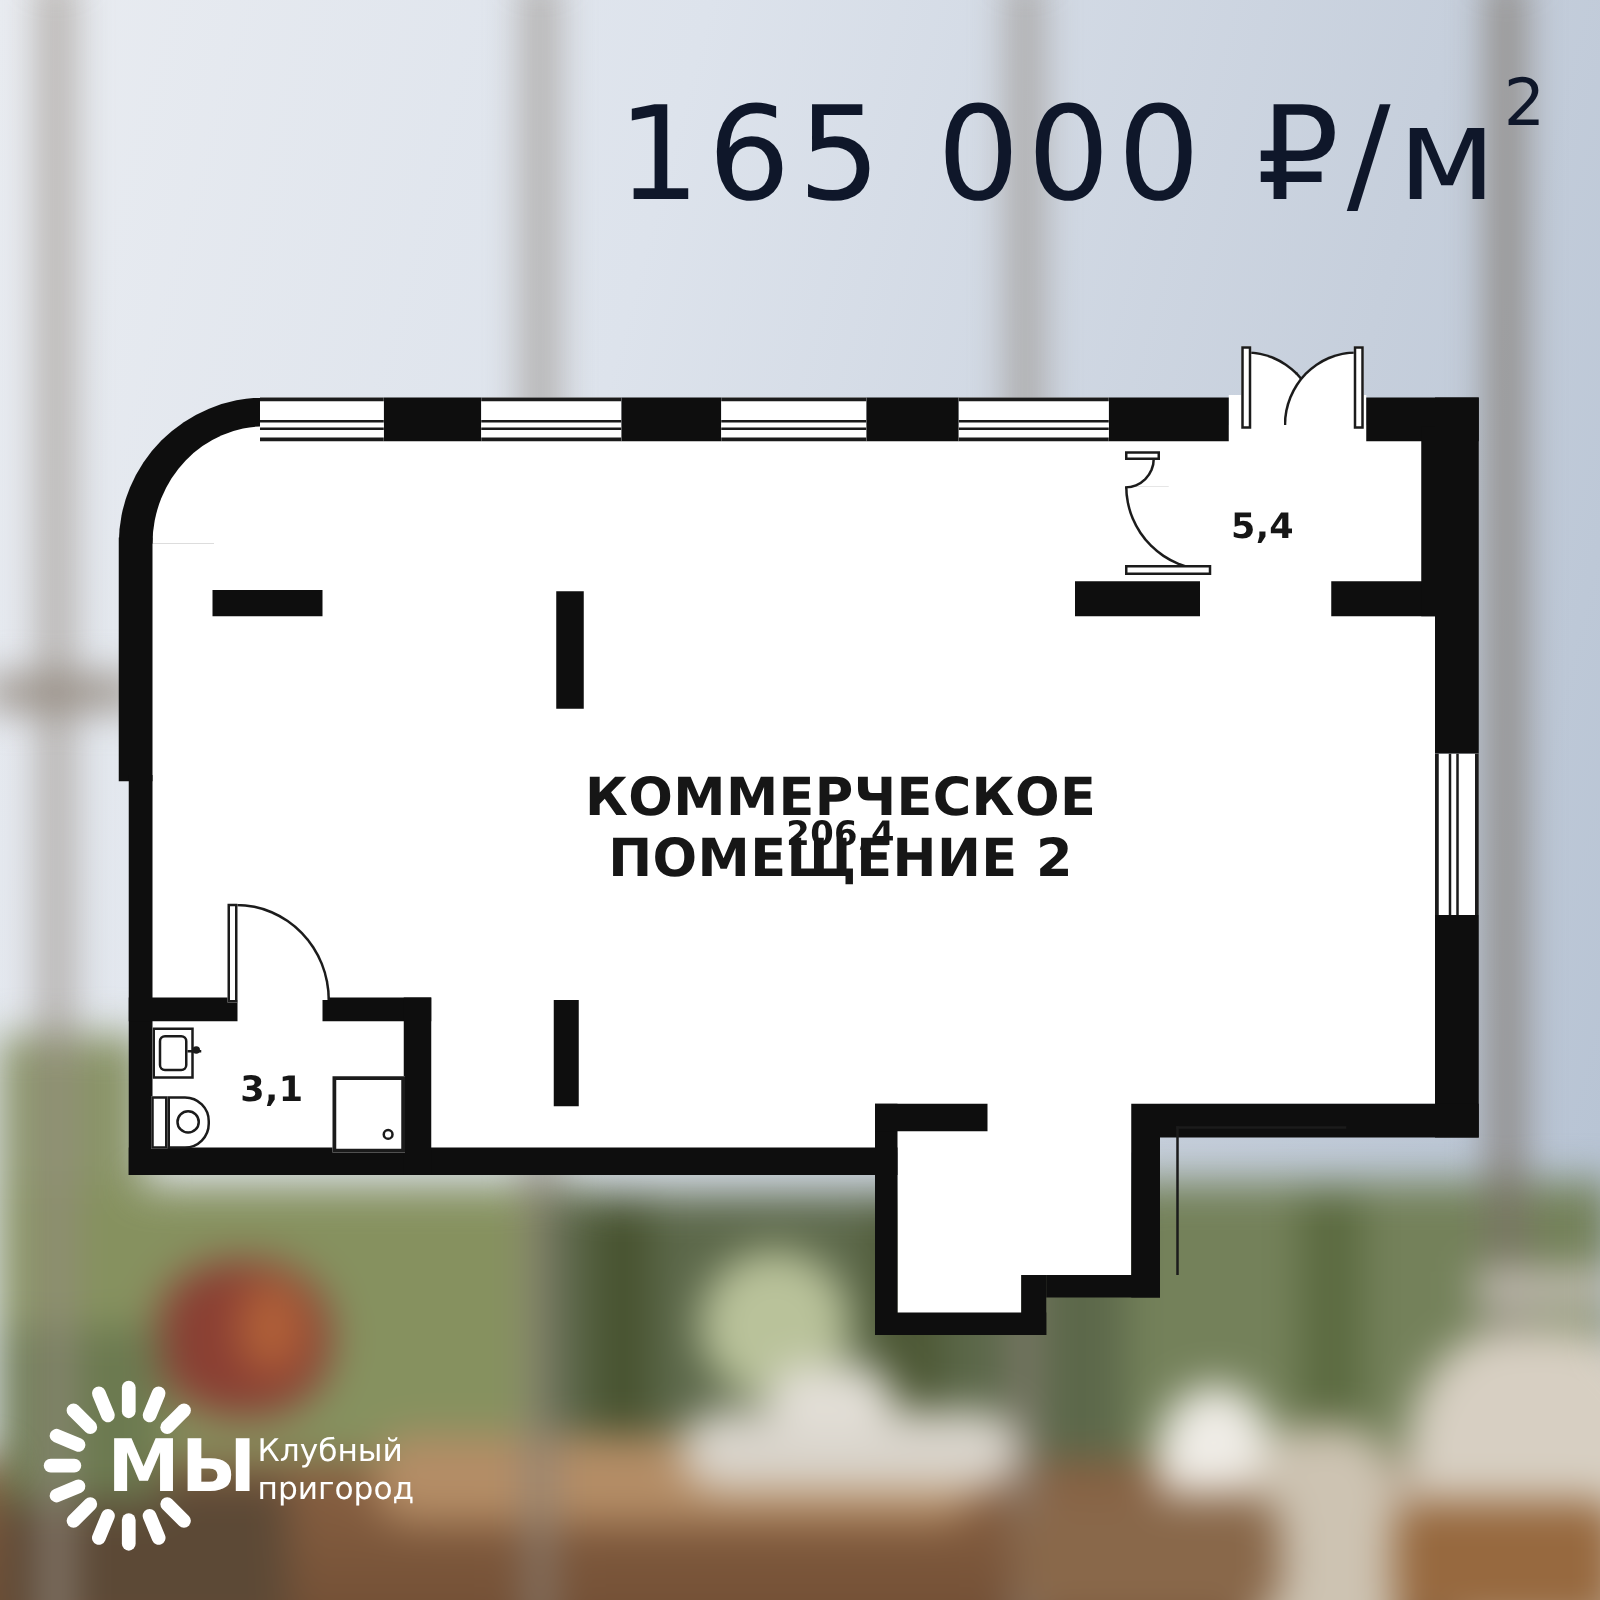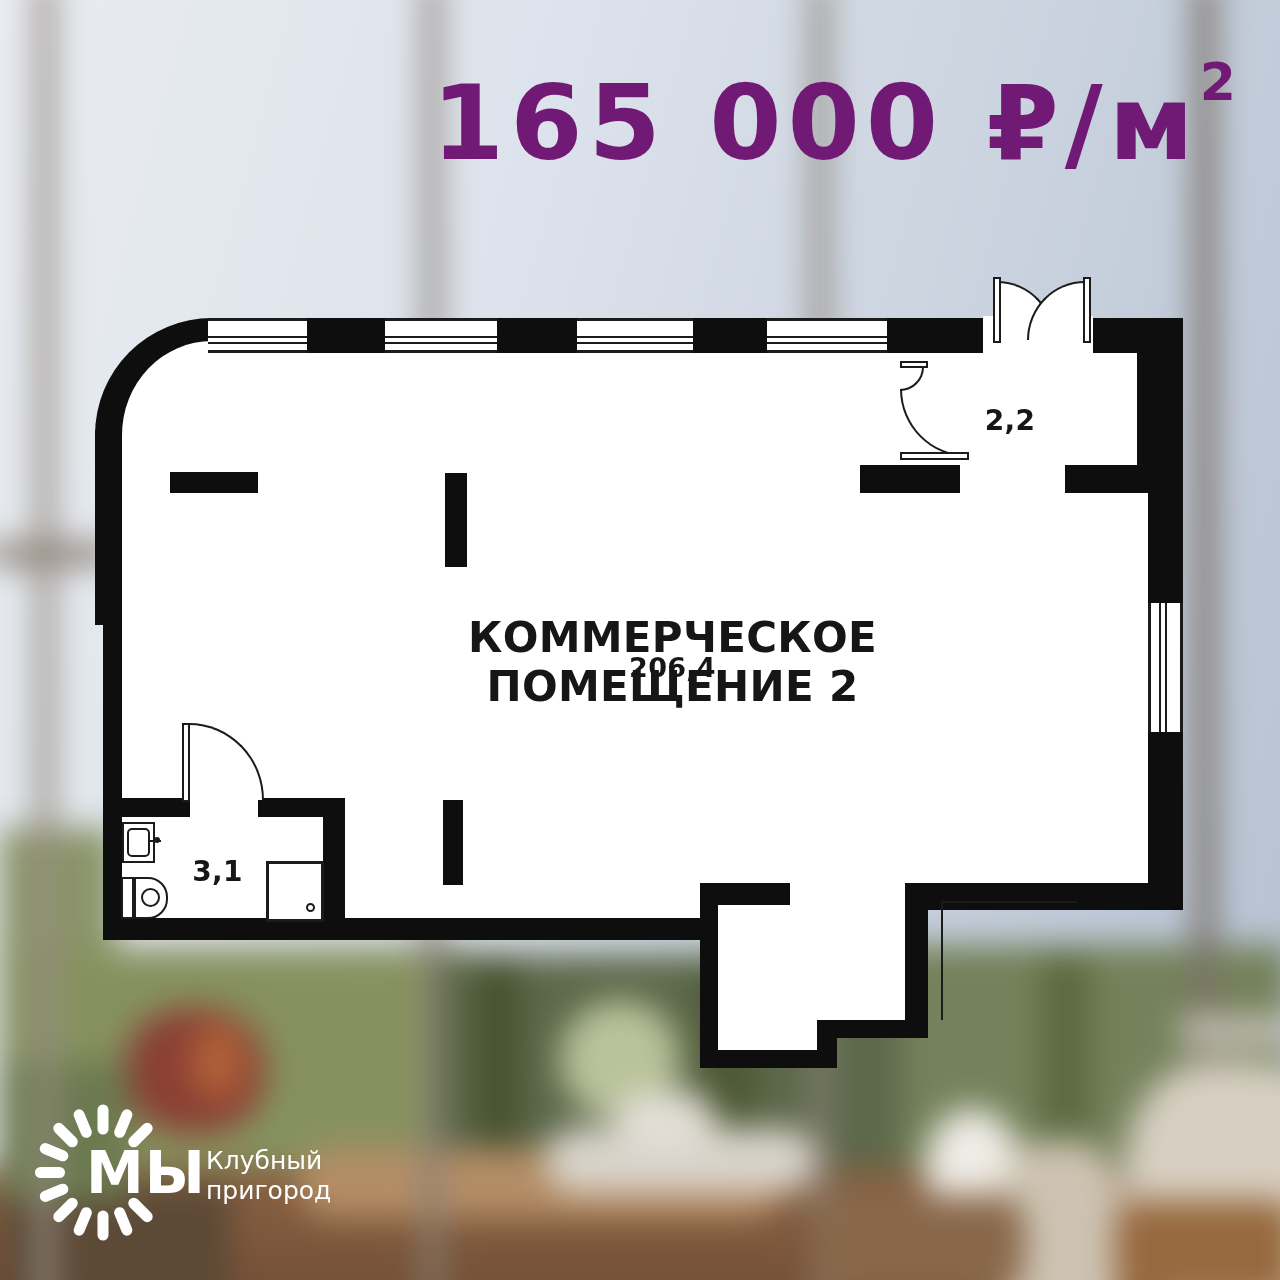--- a/index.html
+++ b/index.html
@@ -19,21 +19,21 @@
           border-top:23px solid #0e0e0e;border-left:27px solid #0e0e0e;border-top-left-radius:117px;}
   .win-h{position:absolute;top:318px;height:35px;background:#fff;}
   .win-h .l{position:absolute;left:0;right:0;background:#1b1b1b;}
   .win-v{position:absolute;background:#fff;}
   .win-v .l{position:absolute;top:0;bottom:0;background:#1b1b1b;}
   .fan{position:absolute;background:#fff;box-sizing:border-box;border:0 solid #1b1b1b;}
   .leaf{position:absolute;background:#fff;box-sizing:border-box;border:2px solid #1b1b1b;}
   .fx{position:absolute;background:#fff;box-sizing:border-box;border:2px solid #1b1b1b;}
   .ptxt{position:absolute;color:#161616;font-weight:700;text-align:center;letter-spacing:.3px;}
   
-  .price{position:absolute;top:62px;right:44px;z-index:3;color:#701a75;font-weight:700;
+  .price{position:absolute;top:62px;right:44px;z-index:3;color:#0f172a;font-weight:400;
          font-size:104px;letter-spacing:6px;white-space:nowrap;}
   .price sup{font-size:.5em;position:relative;top:-.45em;letter-spacing:0;}
   
   .logo{position:absolute;z-index:3;left:0;top:0;}
   .sunburst{position:absolute;left:103px;top:1172px;width:0;height:0;}
   .dash{position:absolute;left:0;top:-5.5px;width:30px;height:11px;border-radius:6px;background:#fff;
         transform-origin:0 50%;}
   .mark{position:absolute;left:86px;top:1139px;color:#fff;font-weight:700;font-size:58px;letter-spacing:1px;}
   .bname{position:absolute;left:206px;top:1146px;color:#fff;font-weight:400;font-size:25px;line-height:1.2;}
 </style>
@@ -164,21 +164,21 @@
     <i class="ln" style="left:150px;top:840px;width:11px;height:2px;"></i>
     <i class="ln" style="left:154px;top:837px;width:6px;height:6px;border-radius:50%;"></i>
     <div class="fx" style="left:121px;top:877px;width:13px;height:42px;"></div>
     <div class="fx" style="left:134px;top:877px;width:34px;height:42px;border-radius:0 20px 20px 0;"></div>
     <div class="fx" style="left:141px;top:888px;width:19px;height:19px;border-radius:50%;"></div>
     <div class="fx" style="left:266px;top:861px;width:58px;height:61px;border-width:3px;"></div>
     <div class="fx" style="left:306px;top:903px;width:9px;height:9px;border-radius:50%;"></div>
 
     <div class="ptxt" style="left:395px;top:613px;width:555px;font-size:42px;">КОММЕРЧЕСКОЕ ПОМЕЩЕНИЕ 2</div>
     <div class="ptxt" style="left:395px;top:652px;width:555px;font-size:27px;">206,4</div>
-    <div class="ptxt" style="left:970px;top:404px;width:80px;font-size:28px;">2,2</div>
+    <div class="ptxt" style="left:970px;top:404px;width:80px;font-size:28px;">5,4</div>
     <div class="ptxt" style="left:180px;top:855px;width:75px;font-size:28px;">3,1</div>
   </div>
 
   <div class="price">
     <span>165 000</span>
     <span>₽/м</span><sup>2</sup>
   </div>
 
   <div class="logo">
     <div class="sunburst">

